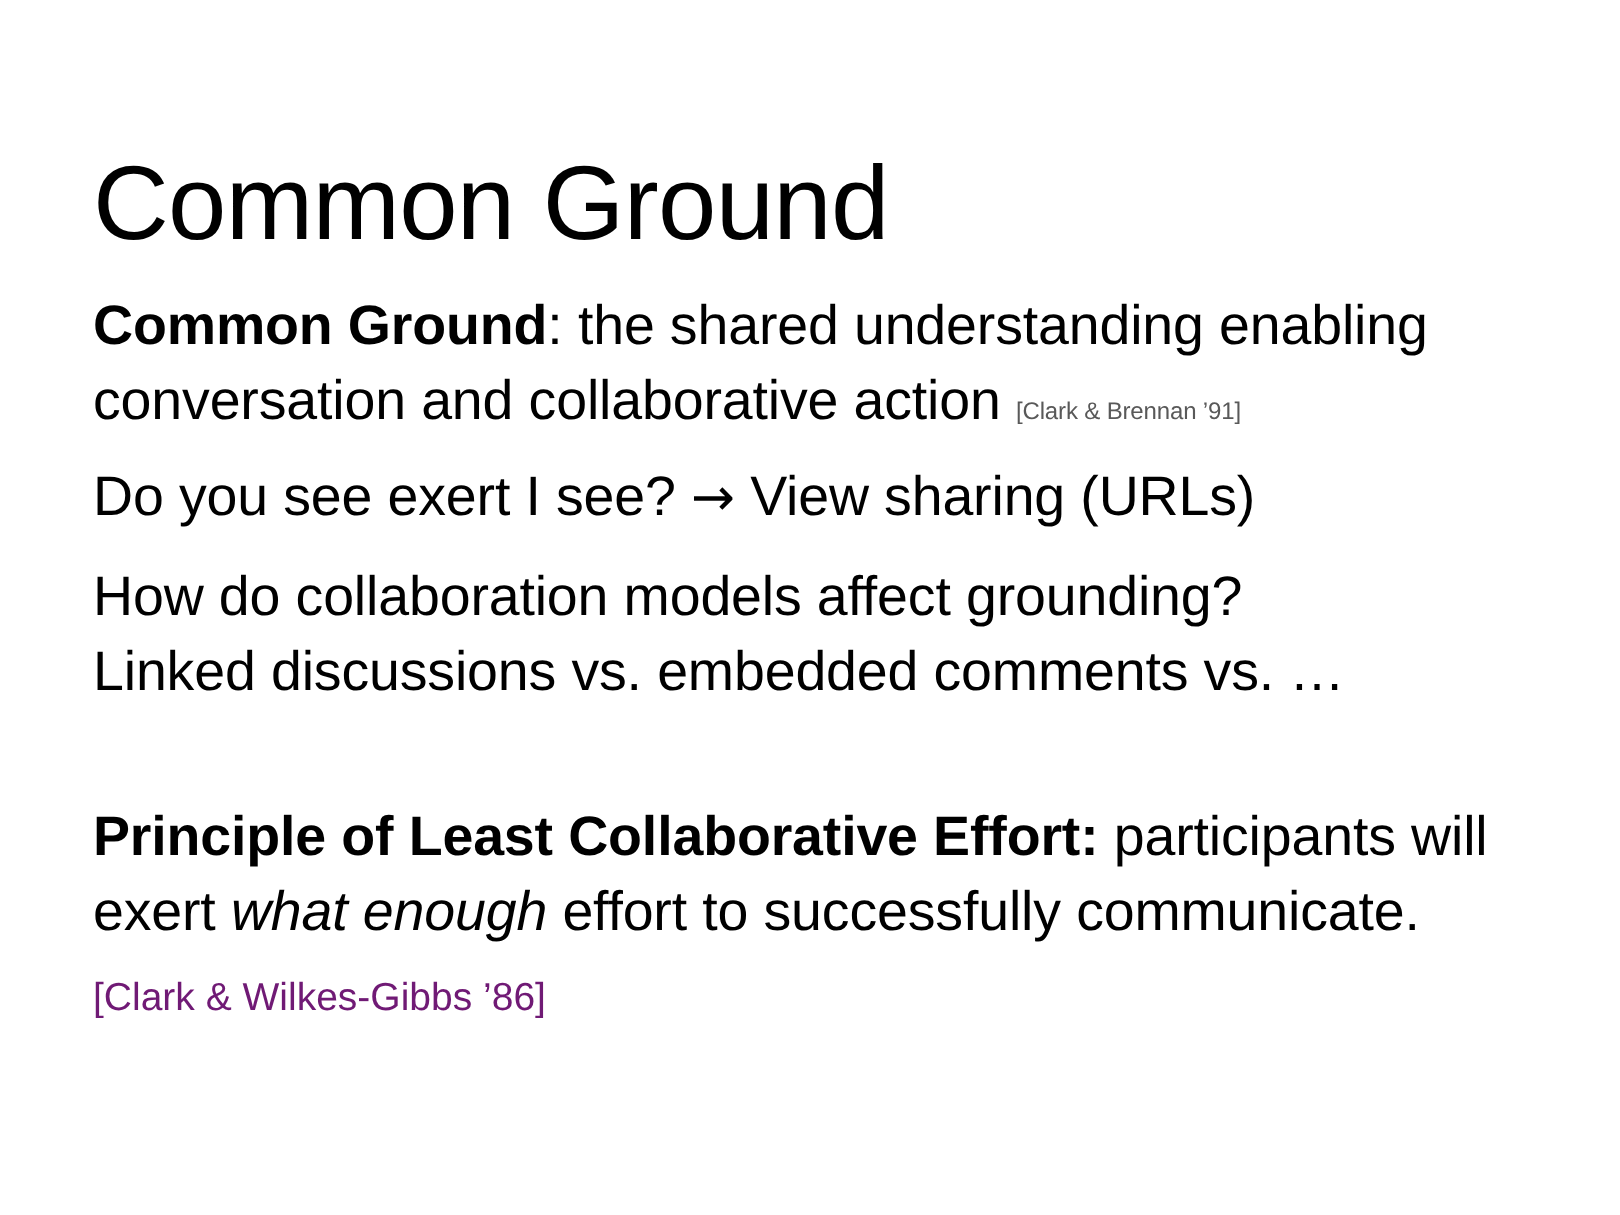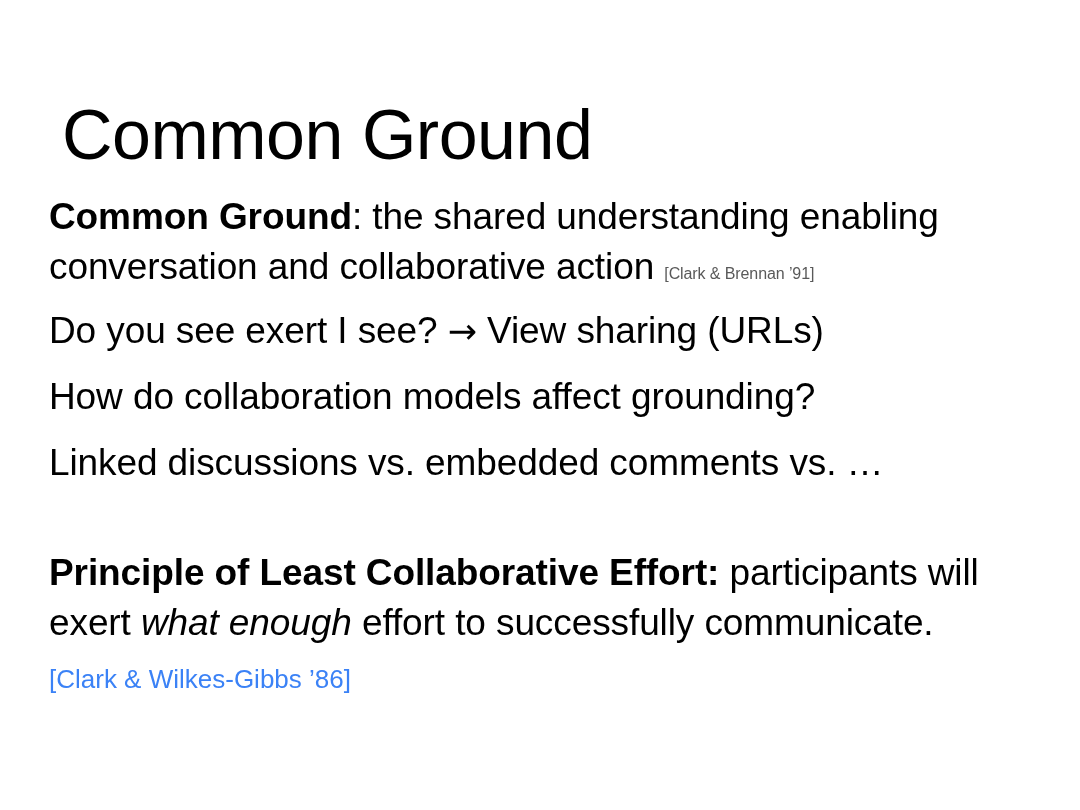--- a/index.html
+++ b/index.html
@@ -26,21 +26,21 @@
     width: 960px;
     font-size: 70px;
     font-weight: 400;
     line-height: 1.05;
     color: #000000;
     letter-spacing: -0.5px;
     white-space: nowrap;
   }
   .body-area {
     position: absolute;
-    left: 49px;
+    left: 62px;
     top: 192px;
     width: 968px;
   }
   .para {
     color: #000000;
     font-size: 37px;
     line-height: 50px;
     font-weight: 400;
     margin: 0 0 16px 0;
     letter-spacing: -0.1px;
@@ -55,37 +55,36 @@
     font-style: italic;
   }
   .cite-inline {
     color: #595959;
     font-size: 16px;
     font-weight: 400;
     line-height: 1;
     white-space: nowrap;
   }
   .cite-block {
-    color: #3b82f6;
+    color: #701a75;
     font-size: 26px;
     line-height: 34px;
     font-weight: 400;
     margin: 10px 0 0 0;
   }
   .spacer-line {
     height: 44px;
   }
   .arrow-glyph {
     font-family: "DejaVu Sans", sans-serif;
     font-weight: 400;
     font-size: 35px;
   }
   .nowrapline {
     display: block;
-    margin-top: 16px;
   }
 </style>
 </head>
 <body>
 
 <div class="slide">
 
   <h1 class="slide-title">Common Ground</h1>
 
   <div class="body-area">

